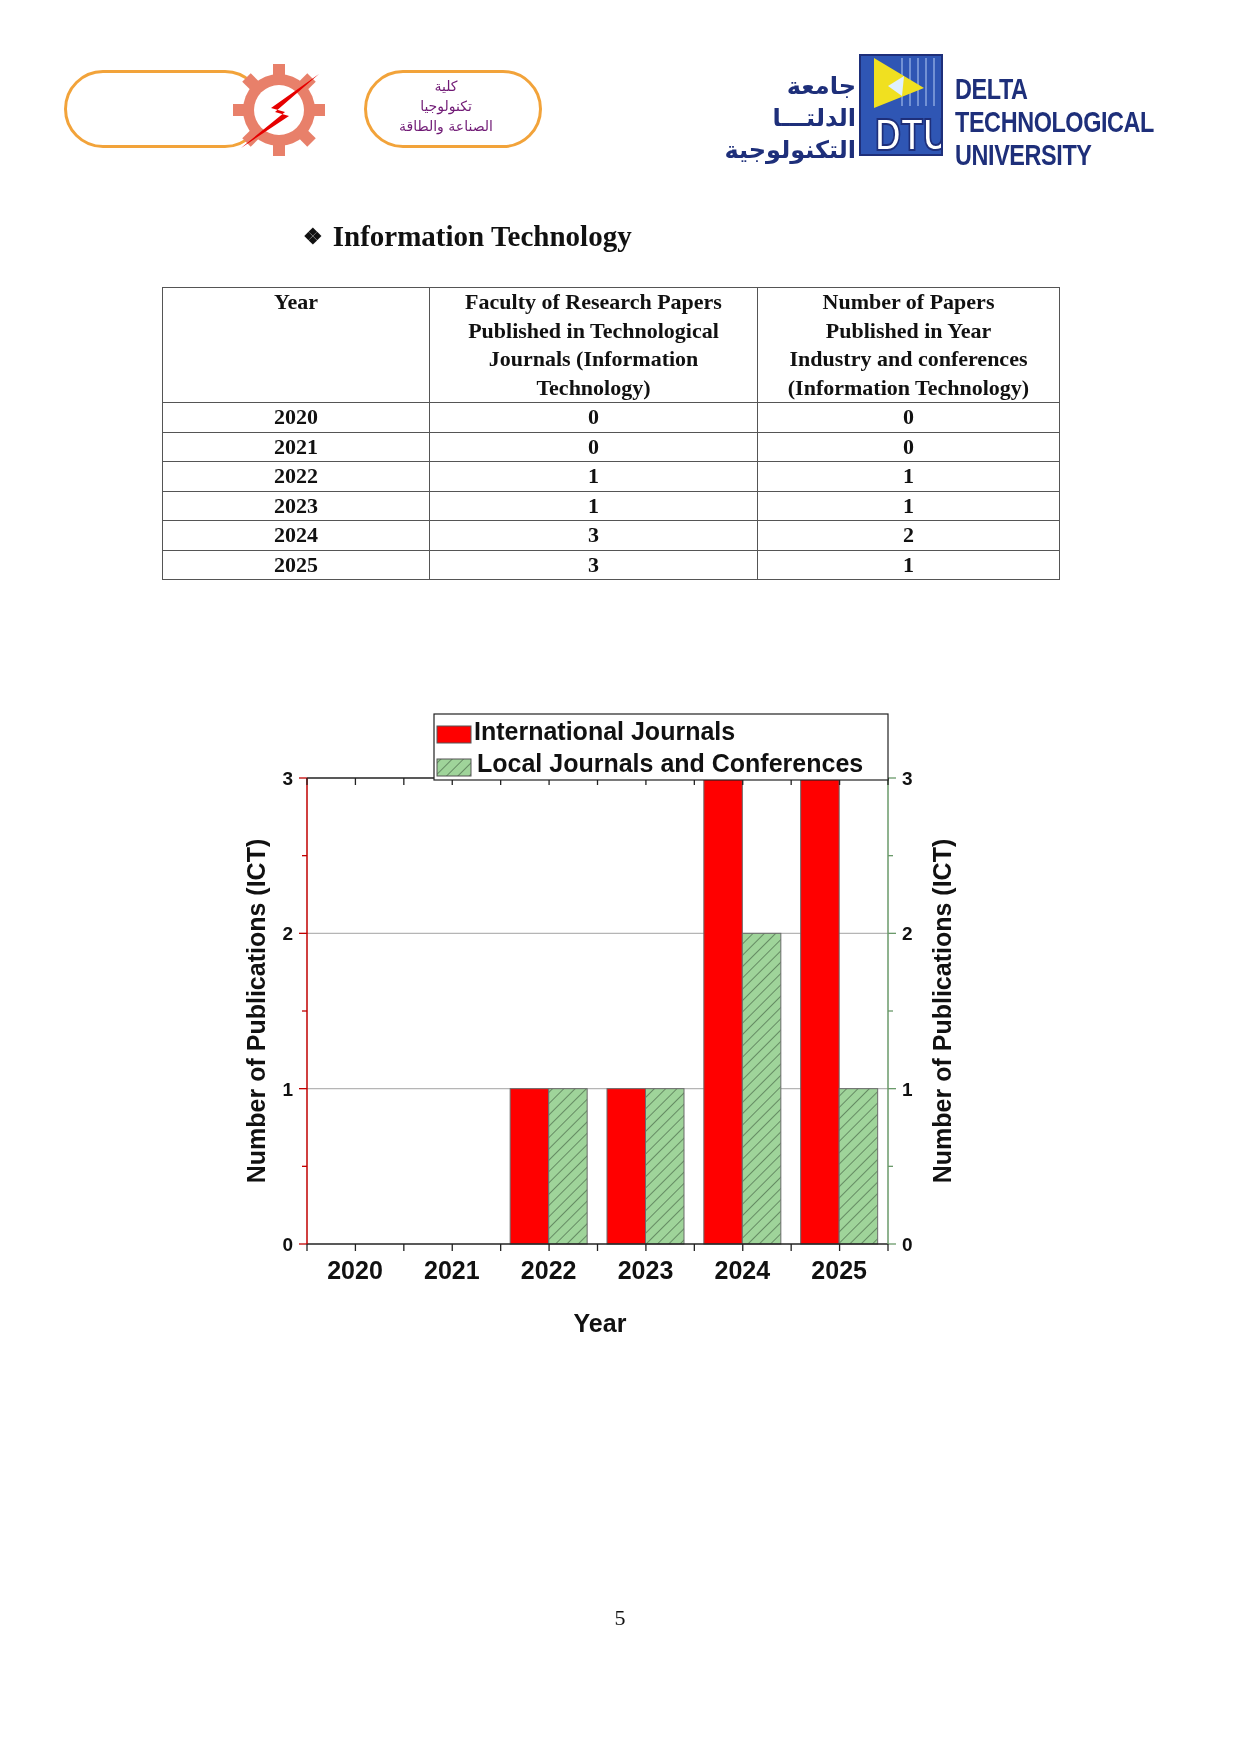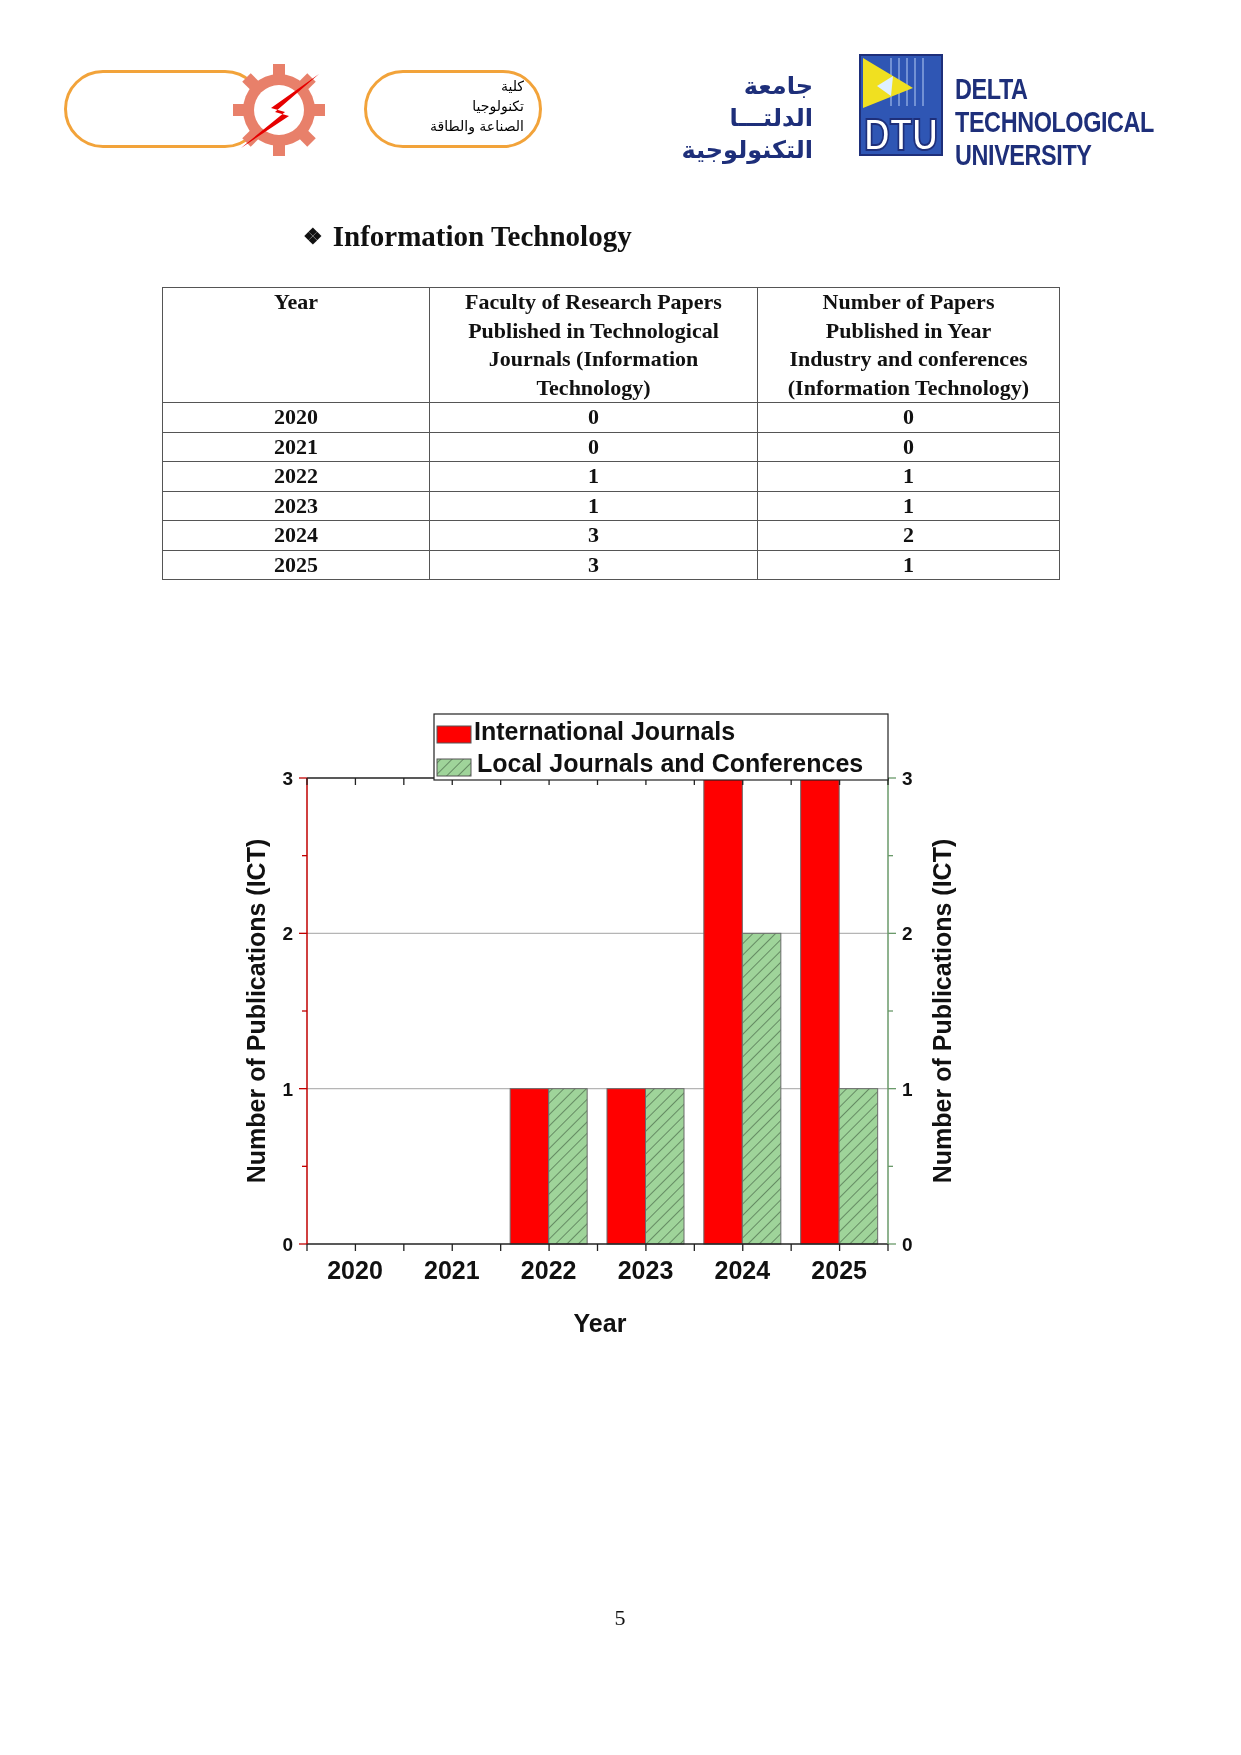--- a/index.html
+++ b/index.html
@@ -4,25 +4,25 @@
 <style>
   html,body{margin:0;padding:0;background:#ffffff;}
   body{width:1241px;height:1755px;position:relative;overflow:hidden;font-family:"Liberation Serif",serif;}
   .abs{position:absolute;}
   
   .fac-logo{left:64px;top:66px;width:480px;height:88px;}
   .fac-pill{position:absolute;top:4px;height:78px;border:3px solid #f2a33a;border-radius:42px;background:#fff;box-sizing:border-box;}
   .fac-pill.left{left:0;width:200px;}
   .fac-pill.right{left:300px;width:178px;}
   .fac-text-en{position:absolute;left:4px;top:10px;width:150px;text-align:center;color:#2b3fbf;font-family:"DejaVu Serif",serif;font-size:13.5px;line-height:21px;}
-  .fac-text-ar{position:absolute;left:320px;top:10px;width:140px;text-align:right;color:#000000;font-family:"DejaVu Sans",sans-serif;font-size:14px;line-height:20px;direction:rtl;}
+  .fac-text-ar{position:absolute;left:312px;top:10px;width:140px;text-align:center;color:#701a75;font-family:"DejaVu Sans",sans-serif;font-size:14px;line-height:20px;direction:rtl;}
   .gear{position:absolute;left:160px;top:-4px;width:110px;height:96px;}
   
-  .dtu-arabic{left:653px;top:70px;width:160px;text-align:right;color:#1e2f7a;font-family:"DejaVu Sans",sans-serif;font-weight:bold;font-size:24px;line-height:32px;direction:rtl;}
-  .dtu-box{left:859px;top:54px;width:84px;height:102px;background:#2f56b4;border:2px solid #1e2f7a;box-sizing:border-box;overflow:hidden;}
+  .dtu-arabic{left:696px;top:70px;width:160px;text-align:right;color:#1e2f7a;font-family:"DejaVu Sans",sans-serif;font-weight:bold;font-size:24px;line-height:32px;direction:rtl;}
+  .dtu-box{left:859px;top:54px;width:84px;height:102px;background:#2f56b4;border:2px solid #1e2f7a;box-sizing:border-box;overflow:hidden;padding-left:11px;}
   .dtu-en{left:955px;top:72px;color:#1e2f7a;font-family:"Liberation Sans",sans-serif;font-weight:bold;font-size:30px;line-height:33px;transform:scaleX(0.78);transform-origin:left top;letter-spacing:-0.5px;}
   
   .section-title{left:303px;top:220px;font-size:29px;font-weight:bold;color:#111;display:flex;align-items:center;gap:10px;}
   .section-title .bullet{font-size:22px;}
   
   table.data{position:absolute;left:162px;top:287px;width:898px;border-collapse:collapse;font-family:"Liberation Serif",serif;font-weight:bold;font-size:22px;color:#111;}
   table.data th,table.data td{border:1.5px solid #555;text-align:center;padding:0;line-height:28.5px;}
   table.data th{vertical-align:top;font-weight:bold;}
   table.data td{height:28px;}
   .col1{width:266px;}.col2{width:327px;}

